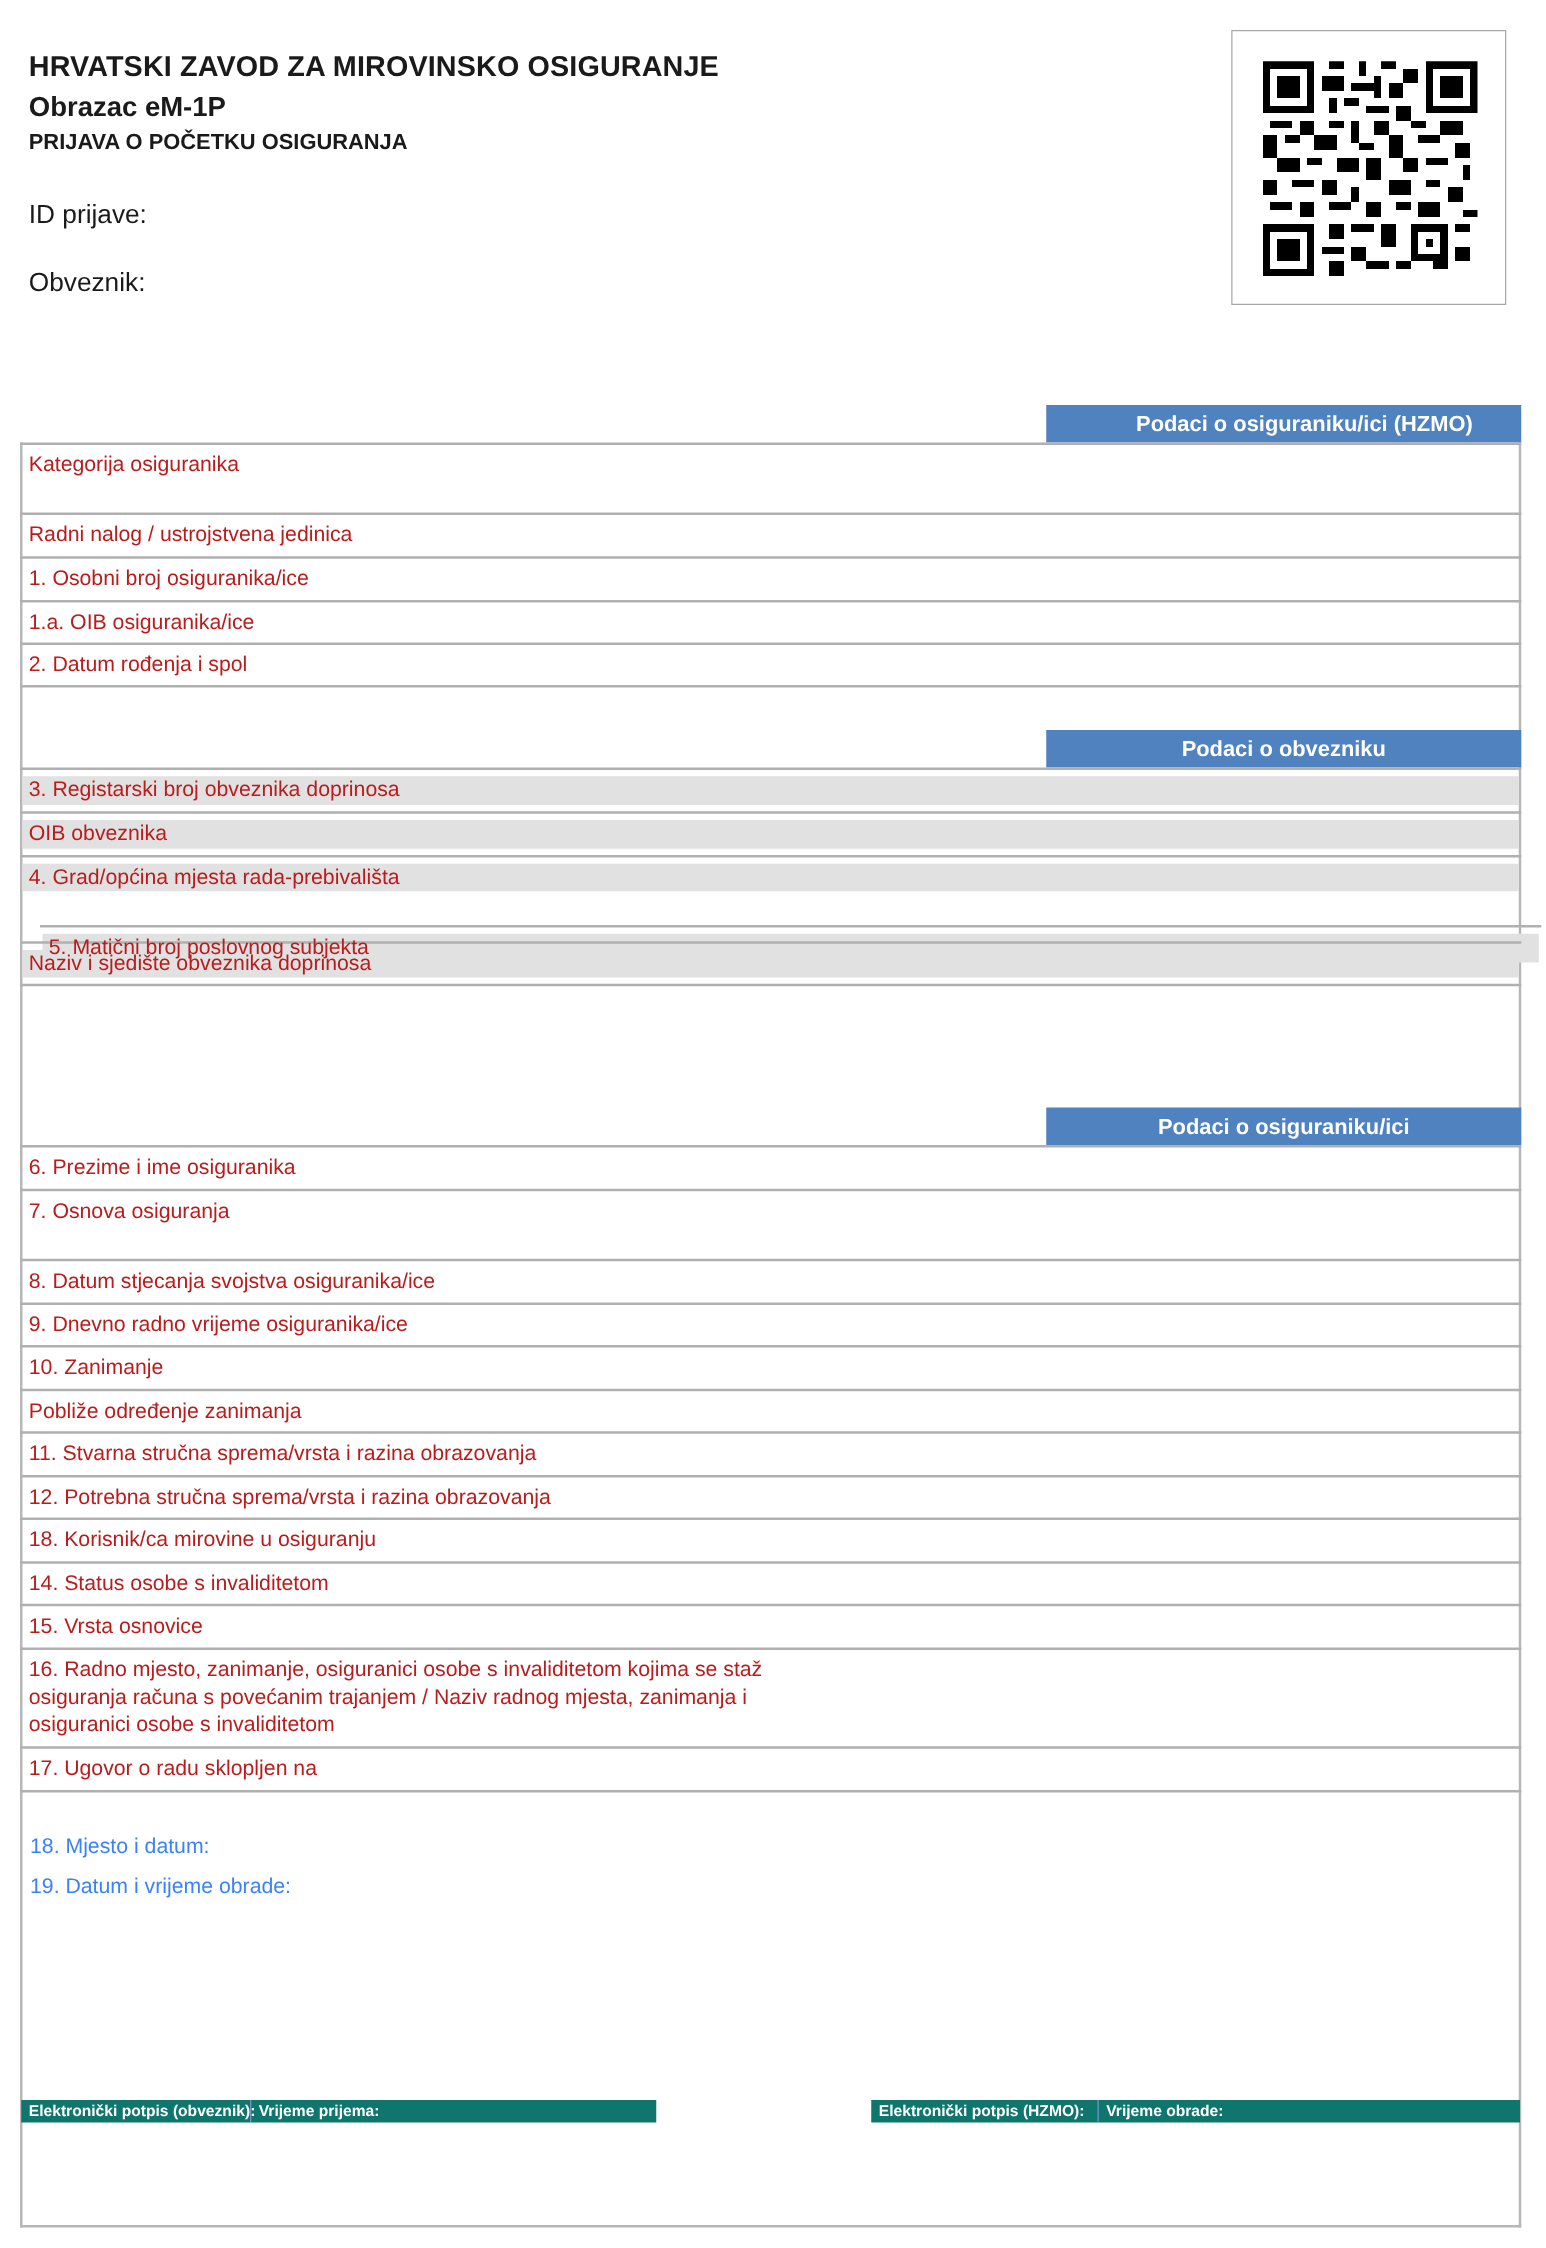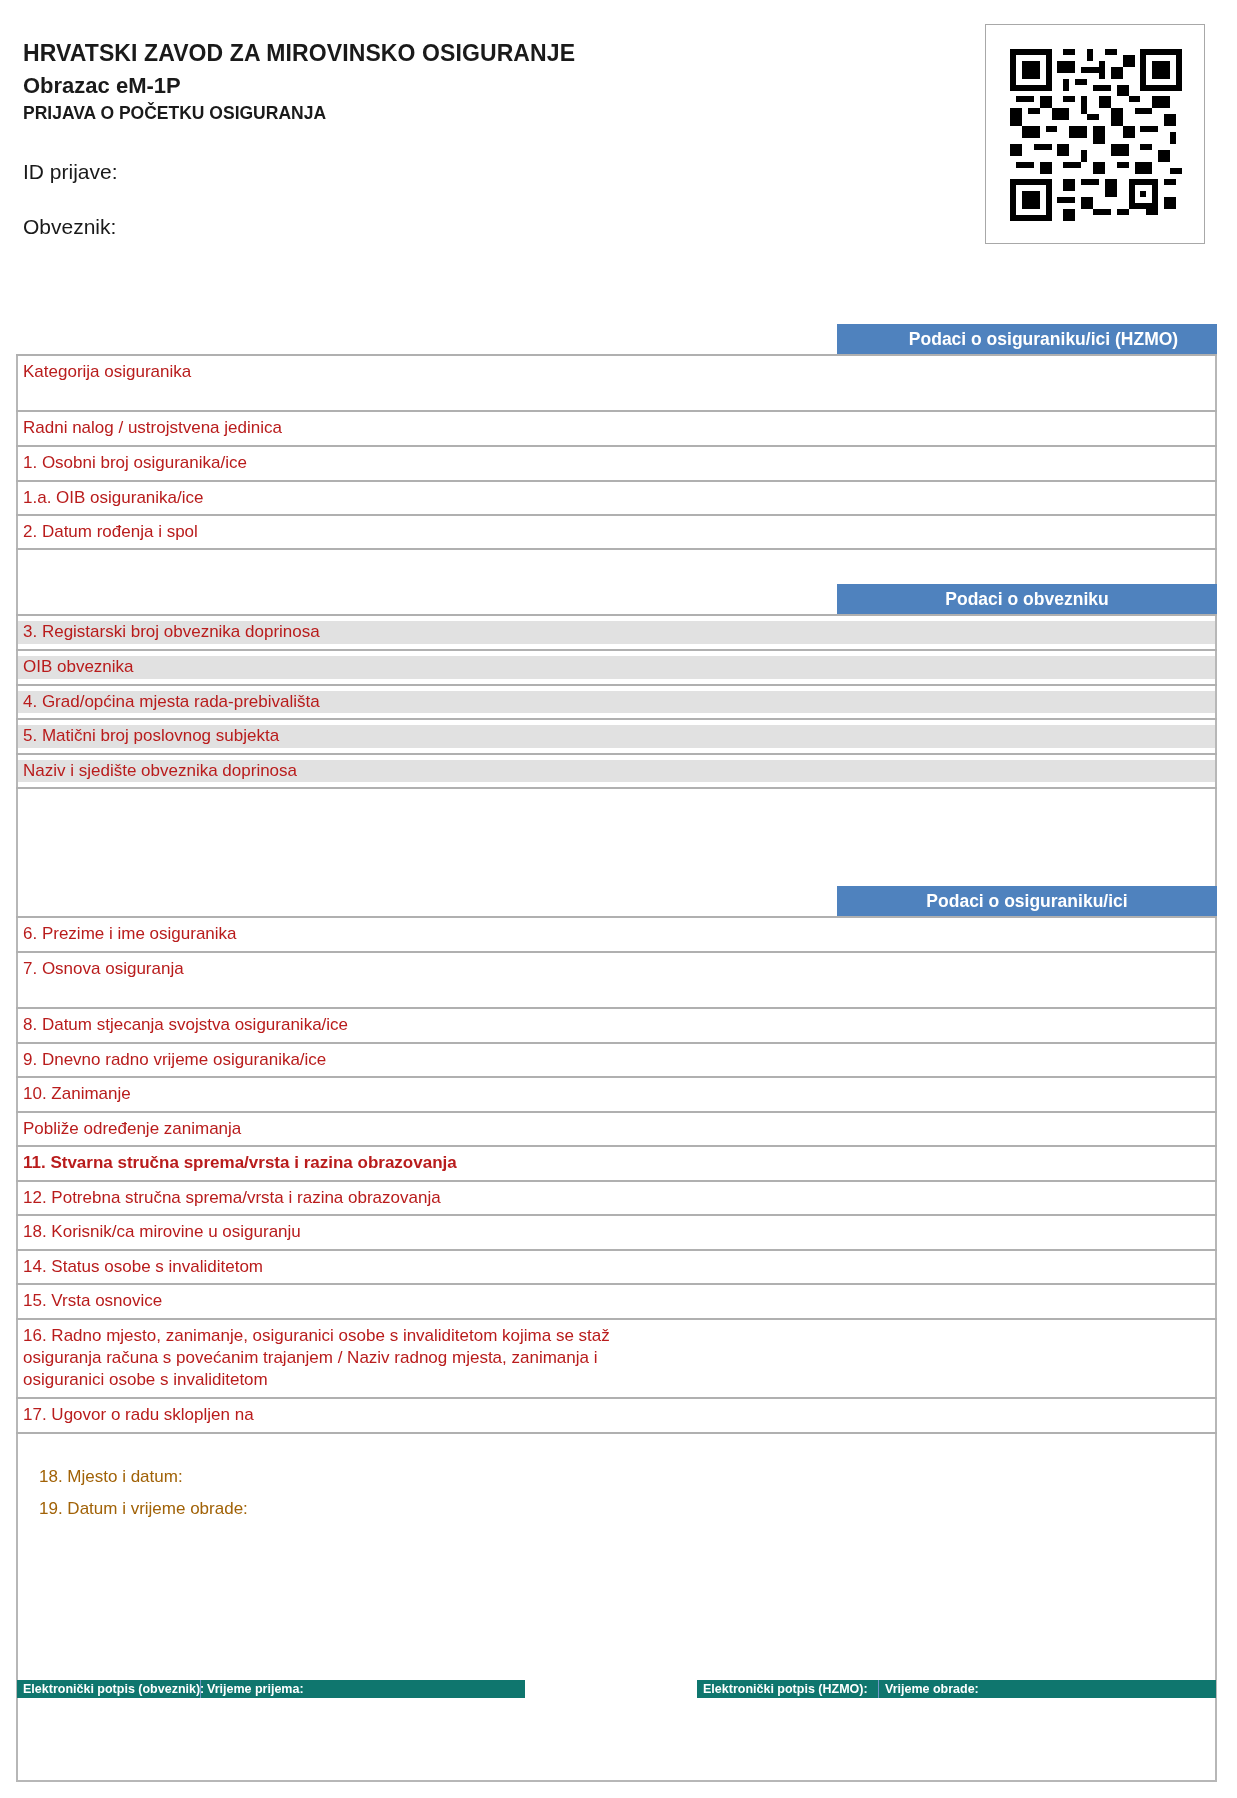--- a/index.html
+++ b/index.html
@@ -13,21 +13,21 @@
   .qr-frame svg { position:absolute; left:24px; top:24px; width:172px; height:172px; }
   .box { left:16px; top:354px; width:1201px; height:1428px; border:2px solid #b7b7b7; border-top:none; box-sizing:border-box; }
   .row { position:absolute; left:16px; width:1201px; box-sizing:border-box; border-top:2px solid #b0b0b0; }
   .row .lbl { position:absolute; left:7px; top:5px; font-size:17px; line-height:22px; color:#b91c1c; }
   .row.gray .band { position:absolute; left:2px; right:2px; top:5px; bottom:5px; background:#e1e1e1; }
   .row.gray .lbl { z-index:1; }
   .secbar { position:absolute; left:837px; width:380px; height:30px; background:#4f82be; color:#fff; font-weight:bold; font-size:17.5px; text-align:center; line-height:30px; box-sizing:border-box; }
   .sigbar { position:absolute; height:18px; background:#0f766e; color:#fff; font-weight:bold; font-size:12.5px; line-height:18px; }
   .sigbar span { position:absolute; top:0; }
   .sigbar .sep { position:absolute; top:0; bottom:0; width:1px; background:#6f97c8; }
-  .plain { position:absolute; left:39px; font-size:17px; color:#a16207; }
+  .plain { position:absolute; left:24px; font-size:17px; color:#3b82f6; }
 </style>
 </head>
 <body>
 
 <div class="abs h1">HRVATSKI ZAVOD ZA MIROVINSKO OSIGURANJE</div>
 <div class="abs h2">Obrazac eM-1P</div>
 <div class="abs h3">PRIJAVA O POČETKU OSIGURANJA</div>
 <div class="abs meta" style="top:160px;">ID prijave:</div>
 <div class="abs meta" style="top:215px;">Obveznik:</div>
 
@@ -136,21 +136,21 @@
     <span class="lbl">3. Registarski broj obveznika doprinosa</span>
   </div>
 <div class="row gray" style="top:649px;height:35px;">
     <div class="band"></div>
     <span class="lbl">OIB obveznika</span>
   </div>
 <div class="row gray" style="top:684px;height:34px;">
     <div class="band"></div>
     <span class="lbl">4. Grad/općina mjesta rada-prebivališta</span>
   </div>
-<div class="row gray" style="top:718px;height:35px;">
+<div class="row gray" style="top:740px;height:35px;margin-left:16px;">
     <div class="band"></div>
     <span class="lbl">5. Matični broj poslovnog subjekta</span>
   </div>
 <div class="row gray" style="top:753px;height:34px;">
     <div class="band"></div>
     <span class="lbl">Naziv i sjedište obveznika doprinosa</span>
   </div>
 <div class="row" style="top:787px;height:129px;"></div>
 
 <div class="secbar" style="top:886px;">Podaci o osiguraniku/ici</div>
@@ -166,21 +166,21 @@
   </div>
 <div class="row" style="top:1042px;height:34px;">
     <span class="lbl">9. Dnevno radno vrijeme osiguranika/ice</span>
   </div>
 <div class="row" style="top:1076px;height:35px;">
     <span class="lbl">10. Zanimanje</span>
   </div>
 <div class="row" style="top:1111px;height:34px;">
     <span class="lbl">Pobliže određenje zanimanja</span>
   </div>
-<div class="row" style="top:1145px;height:35px;font-weight:bold;">
+<div class="row" style="top:1145px;height:35px;">
     <span class="lbl">11. Stvarna stručna sprema/vrsta i razina obrazovanja</span>
   </div>
 <div class="row" style="top:1180px;height:34px;">
     <span class="lbl">12. Potrebna stručna sprema/vrsta i razina obrazovanja</span>
   </div>
 <div class="row" style="top:1214px;height:35px;">
     <span class="lbl">18. Korisnik/ca mirovine u osiguranju</span>
   </div>
 <div class="row" style="top:1249px;height:34px;">
     <span class="lbl">14. Status osobe s invaliditetom</span>

